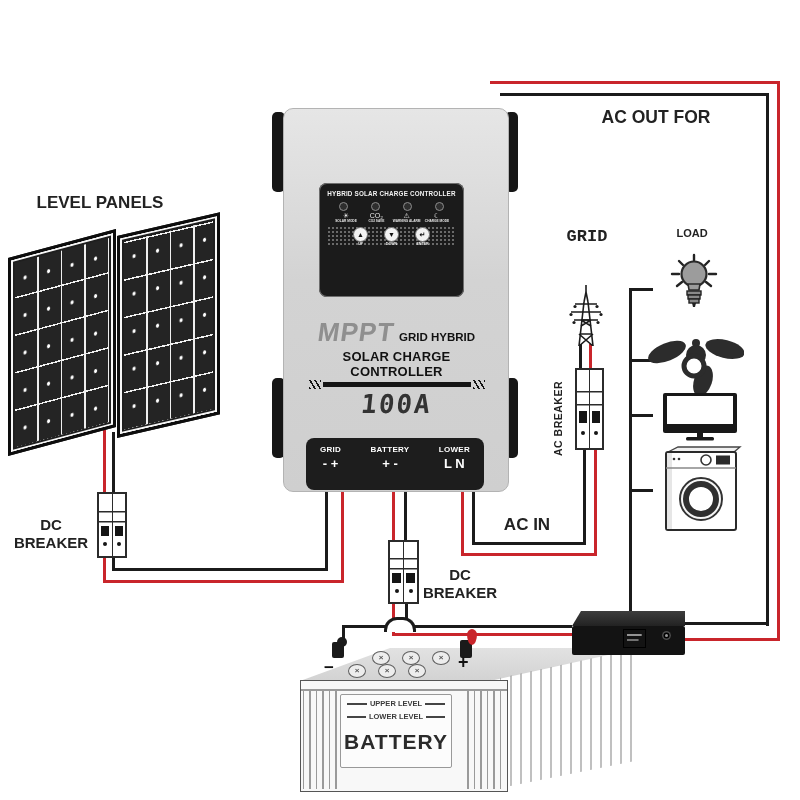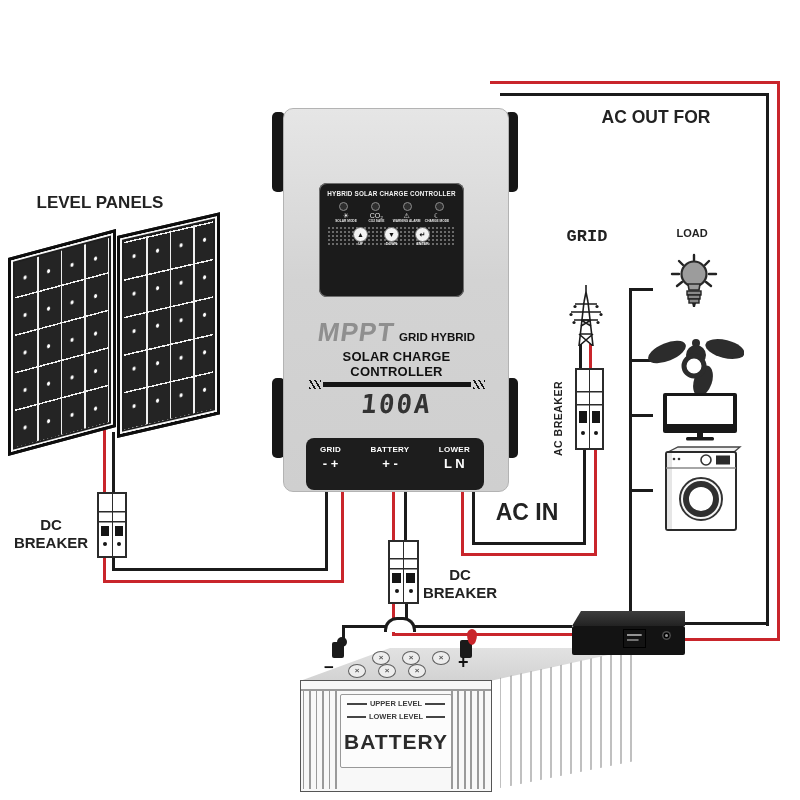--- a/index.html
+++ b/index.html
@@ -71,21 +71,21 @@
   .brand sup{font-size:9px;}
   
   .bat-top{position:absolute;left:300px;top:648px;width:340px;height:33px;
            background:linear-gradient(#e2e2e2,#d2d2d2);z-index:5;
            clip-path:polygon(90px 0,340px 0,190px 33px,0 33px);border:0;}
   .bat-side{position:absolute;left:490px;top:648px;width:150px;height:142px;
             background:linear-gradient(90deg,#ececec,#dcdcdc);z-index:5;
             clip-path:polygon(150px 0,150px 112px,0 142px,0 32px);
             background-image:repeating-linear-gradient(90deg,rgba(140,140,140,.55) 0 1.5px,transparent 1.5px 10px);}
   .bat-front{position:absolute;left:300px;top:680px;width:190px;height:110px;background:#f8f8f8;
-             border:1.5px solid #555;z-index:5;}
+             border:1.5px solid #555;z-index:5;padding-left:16px;}
   .bat-ribs{position:absolute;top:10px;bottom:2px;width:38px;
             background-image:repeating-linear-gradient(90deg,#9a9a9a 0 1.5px,transparent 1.5px 6.5px);}
   .bat-label{position:absolute;left:39px;top:13px;width:110px;height:72px;background:#fcfcfc;
              border:1.5px solid #999;border-radius:2px;text-align:center;}
   .lvl{display:flex;align-items:center;gap:3px;margin:4px 6px 0;font-size:7.5px;font-weight:bold;color:#3a3a3a;}
   .lvl::before,.lvl::after{content:"";flex:1;border-top:2px double #444;}
   .bat-name{font-size:21px;font-weight:bold;letter-spacing:1px;color:#2b2b2b;margin-top:9px;}
   .cap{position:absolute;width:16px;height:12px;border-radius:50%;background:#ededed;border:1.5px solid #5e5e5e;
        color:#555;font-size:8px;line-height:11px;text-align:center;z-index:6;font-weight:bold;}
   .post{position:absolute;width:12px;background:#1a1a1a;border-radius:2px;z-index:6;}
@@ -282,21 +282,21 @@
     <div class="pole">
         <div class="toggle"></div>
         <div class="dot"></div>
       </div>
     <div class="pole">
         <div class="toggle"></div>
         <div class="dot"></div>
       </div>
   </div>
 
-  <div class="lbl" style="left:487px;top:499px;width:80px;font-size:23px;">AC IN</div>
+  <div class="lbl" style="left:487px;top:515px;width:80px;font-size:17px;">AC IN</div>
 
   <div class="lbl" style="left:662px;top:227px;width:60px;font-size:11px;">LOAD</div>
 
   <svg class="abs" style="left:668px;top:252px;z-index:3;" width="52" height="66" viewBox="0 0 52 66">
     <g stroke="#222" stroke-width="2.4" stroke-linecap="round">
       <path d="M26,3 L26,9"></path>
         <path d="M11,9 L15,13"></path>
         <path d="M41,9 L37,13"></path>
       <path d="M4,22 L11,22"></path>
         <path d="M48,22 L41,22"></path>

